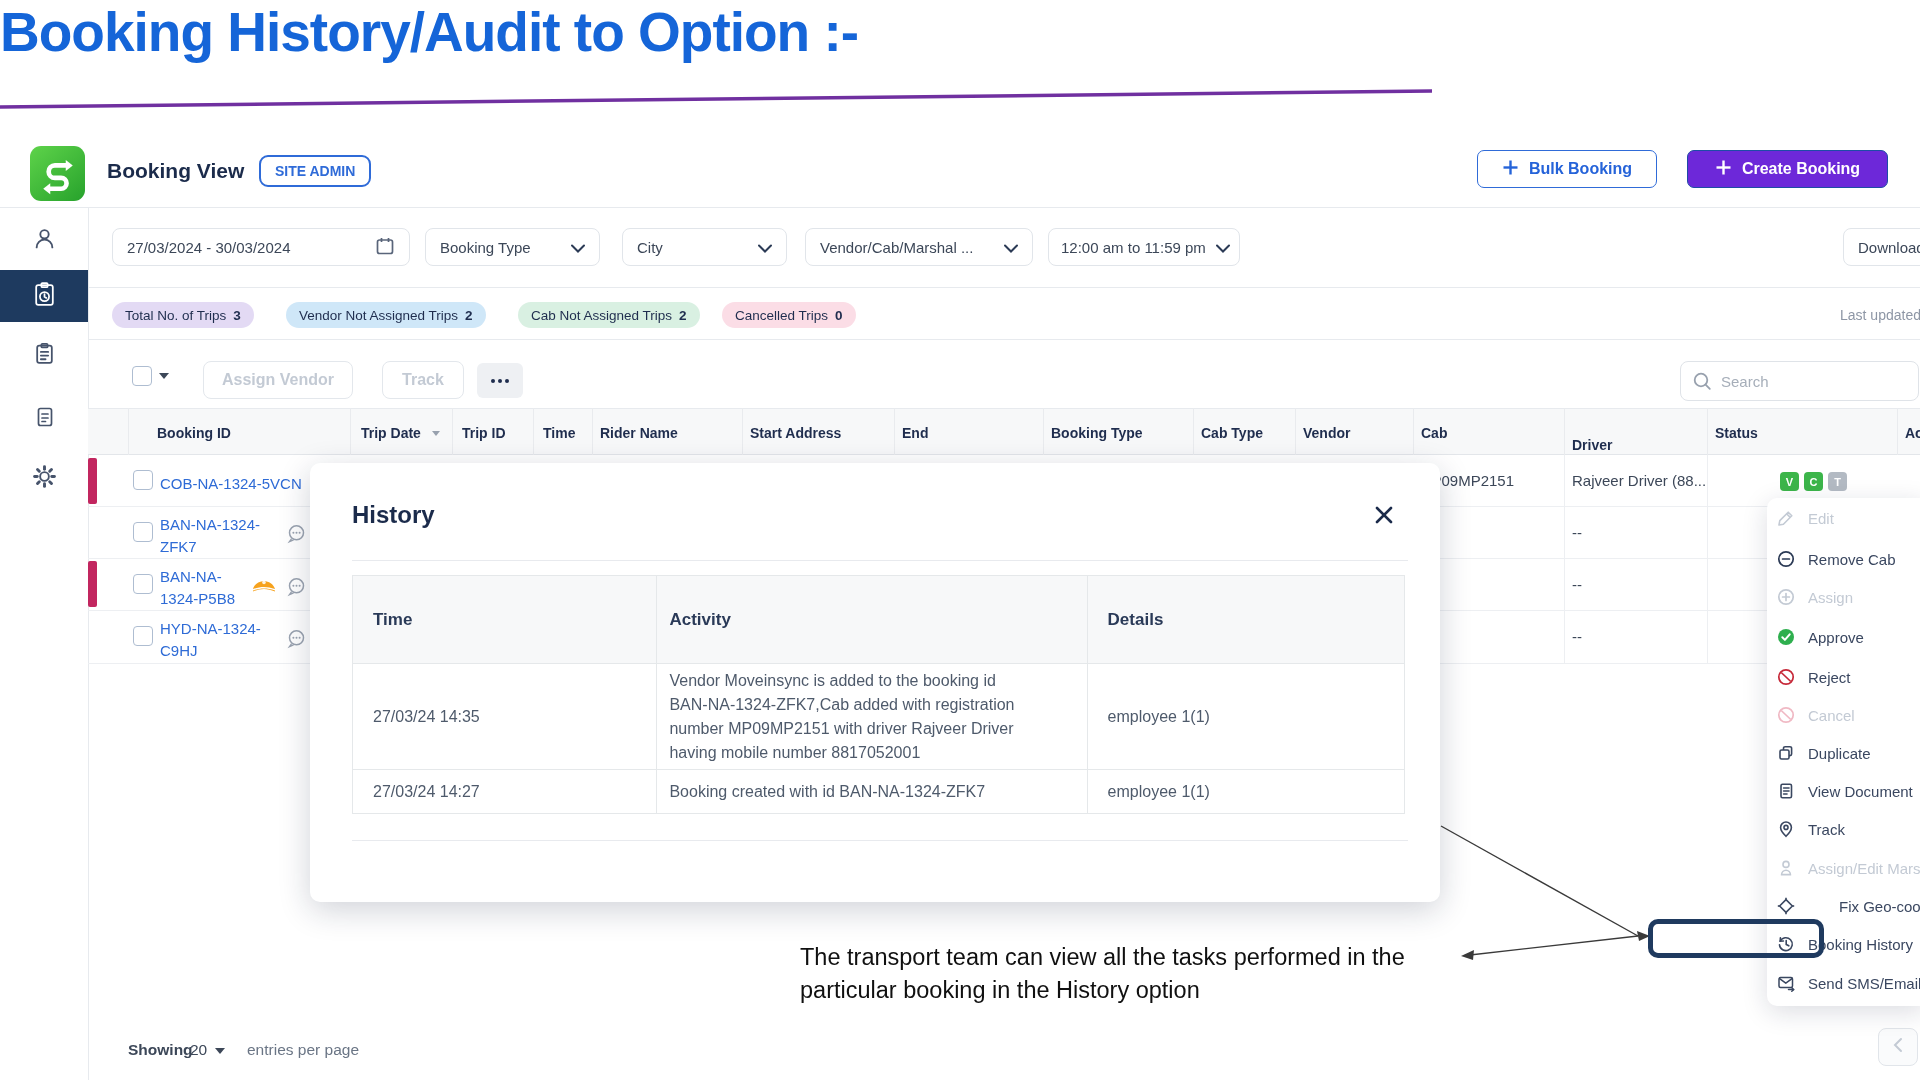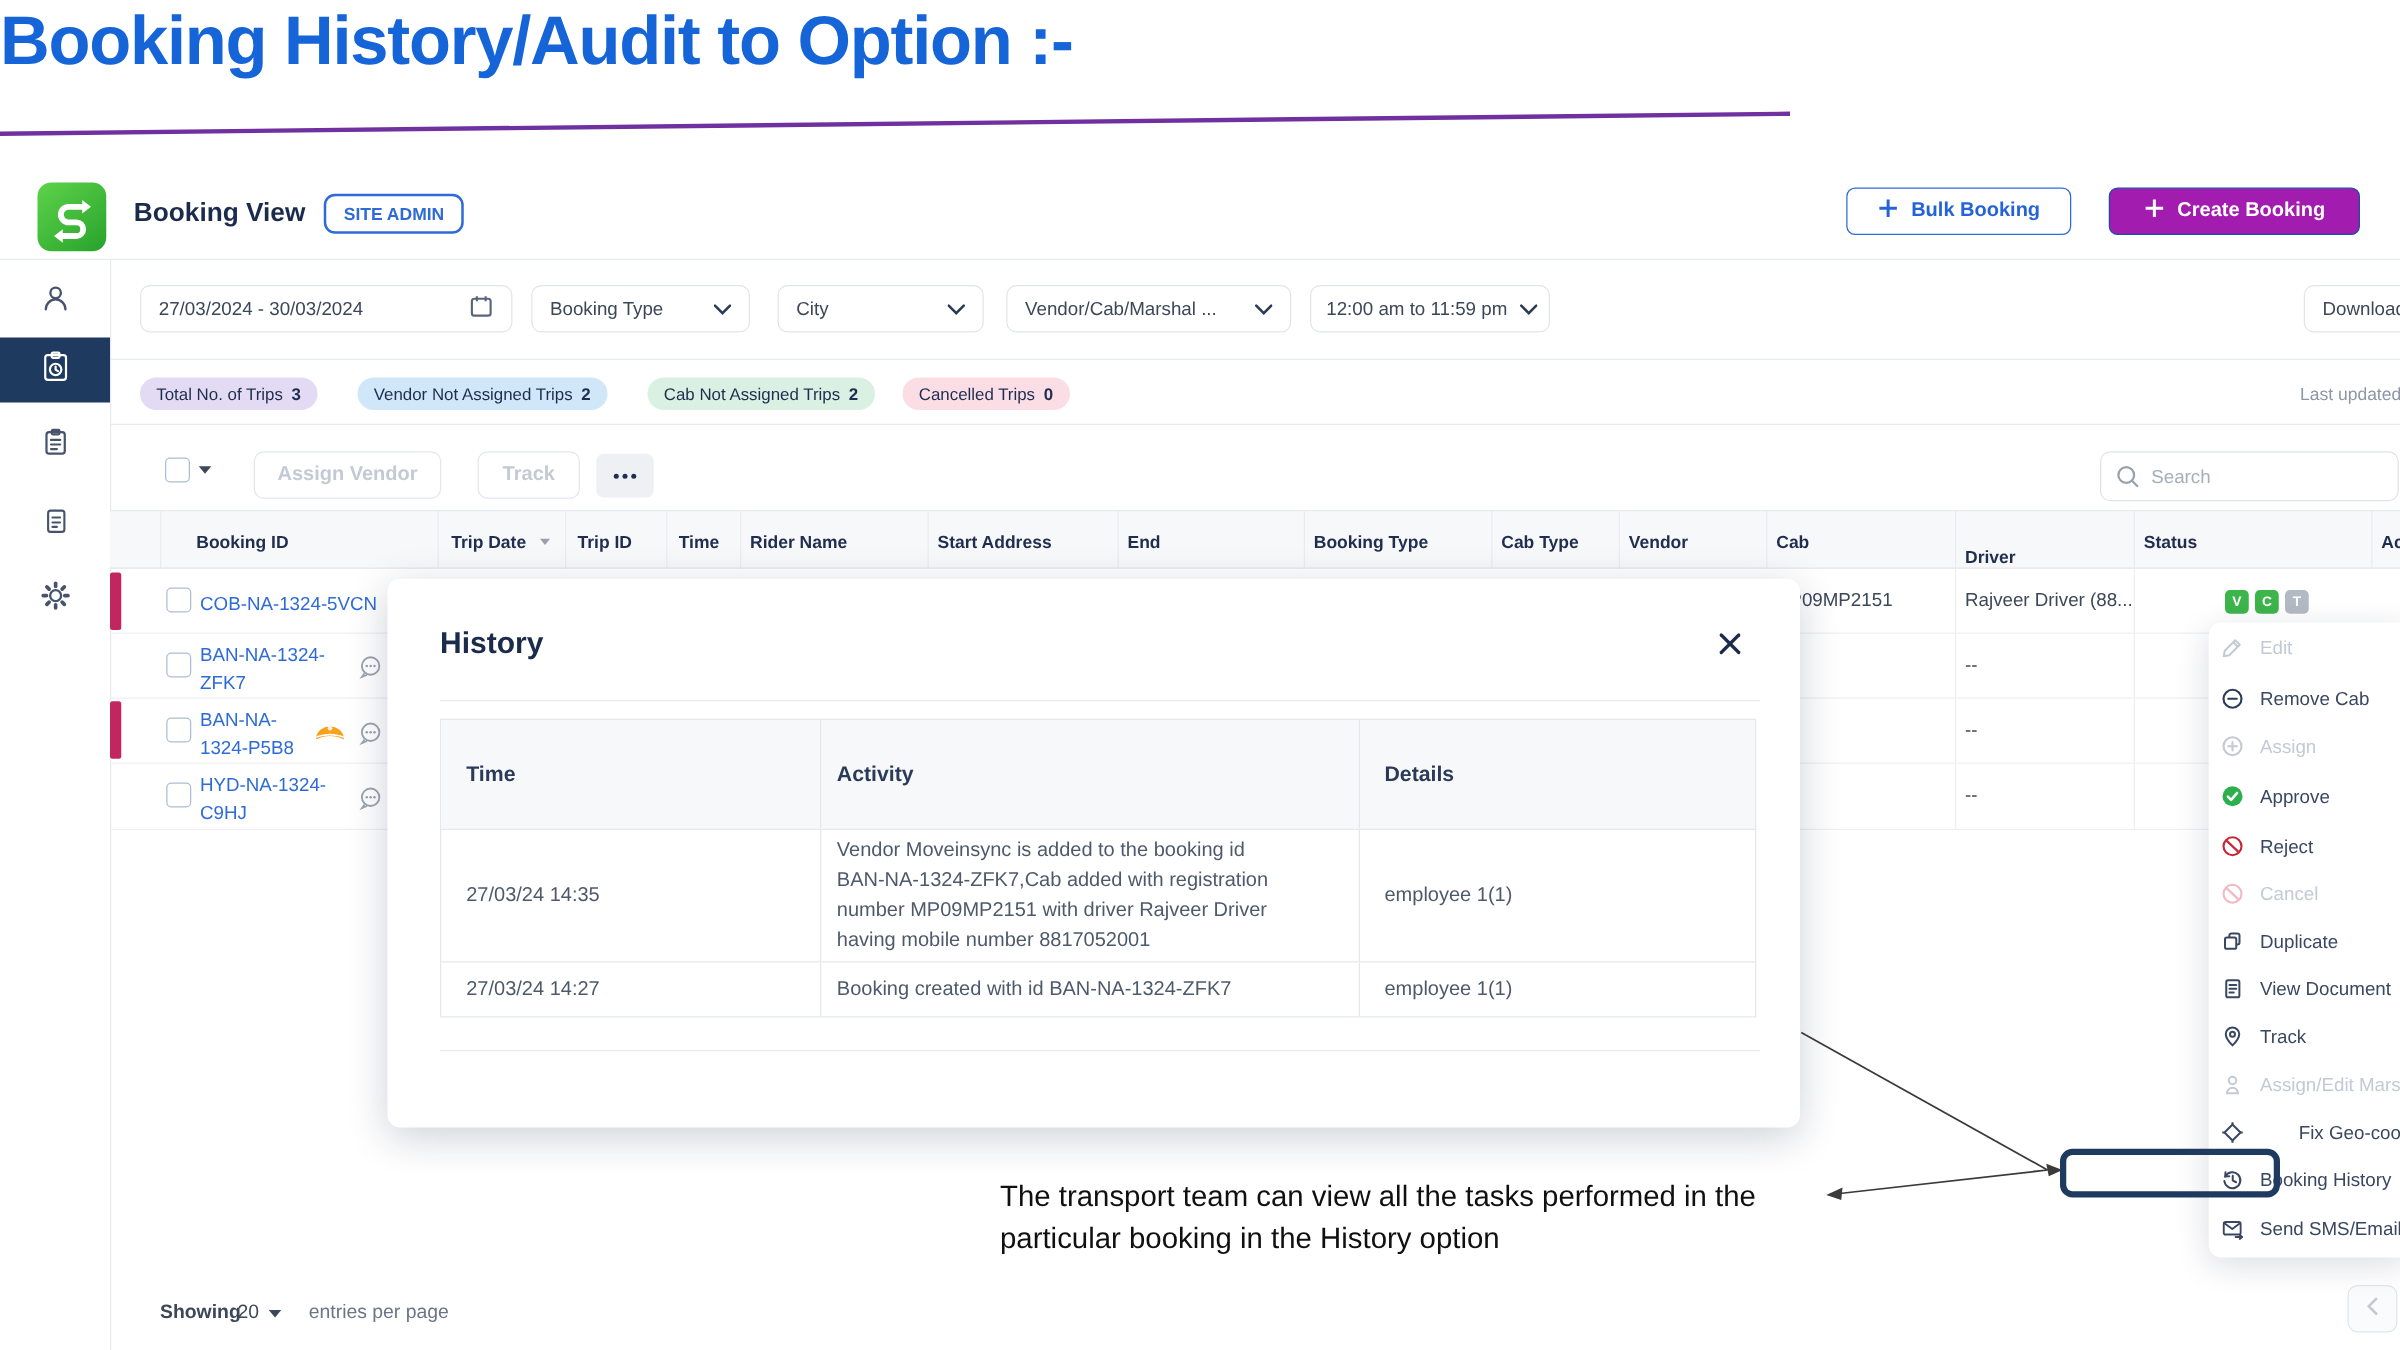--- a/index.html
+++ b/index.html
@@ -22,21 +22,21 @@
   
   #logo { position:absolute; left:30px; top:146px; width:55px; height:55px;
     border-radius:11px; background:linear-gradient(140deg,#5ed34a,#27a22c);
     display:flex; align-items:center; justify-content:center; }
   #app-name { position:absolute; left:107px; top:159px; font-size:21px; font-weight:700; color:#1b2b4b; }
   #site-admin { position:absolute; left:243px; top:155px; padding:6px 14px; border:2px solid #2f6bd8;
     border-radius:9px; color:#2f6bd8; font-weight:700; font-size:14px; background:#fff;margin-left:16px; }
   .hdr-btn { position:absolute; top:150px; height:38px; border-radius:7px; display:flex;
     align-items:center; justify-content:center; gap:10px; font-size:16px; font-weight:700; cursor:pointer; }
   #bulk-btn { left:1477px; width:180px; background:#fff; border:1.5px solid #2f6bd8; color:#2563d9; }
-  #create-btn { left:1687px; width:201px; background:#a21caf; border:1.5px solid #1d4ca6; color:#fff; }
+  #create-btn { left:1687px; width:201px; background:#6d28d9; border:1.5px solid #1d4ca6; color:#fff; }
 
   .hline { position:absolute; height:1px; background:#e7eaee; }
   .vline { position:absolute; width:1px; background:#e7eaee; }
 
   
   .side-ic { position:absolute; color:#46536b; }
   #nav-active { position:absolute; left:0; top:270px; width:88px; height:52px; background:#1e3a5f;
     display:flex; align-items:center; justify-content:center; color:#fff; cursor:pointer; }
 
   

